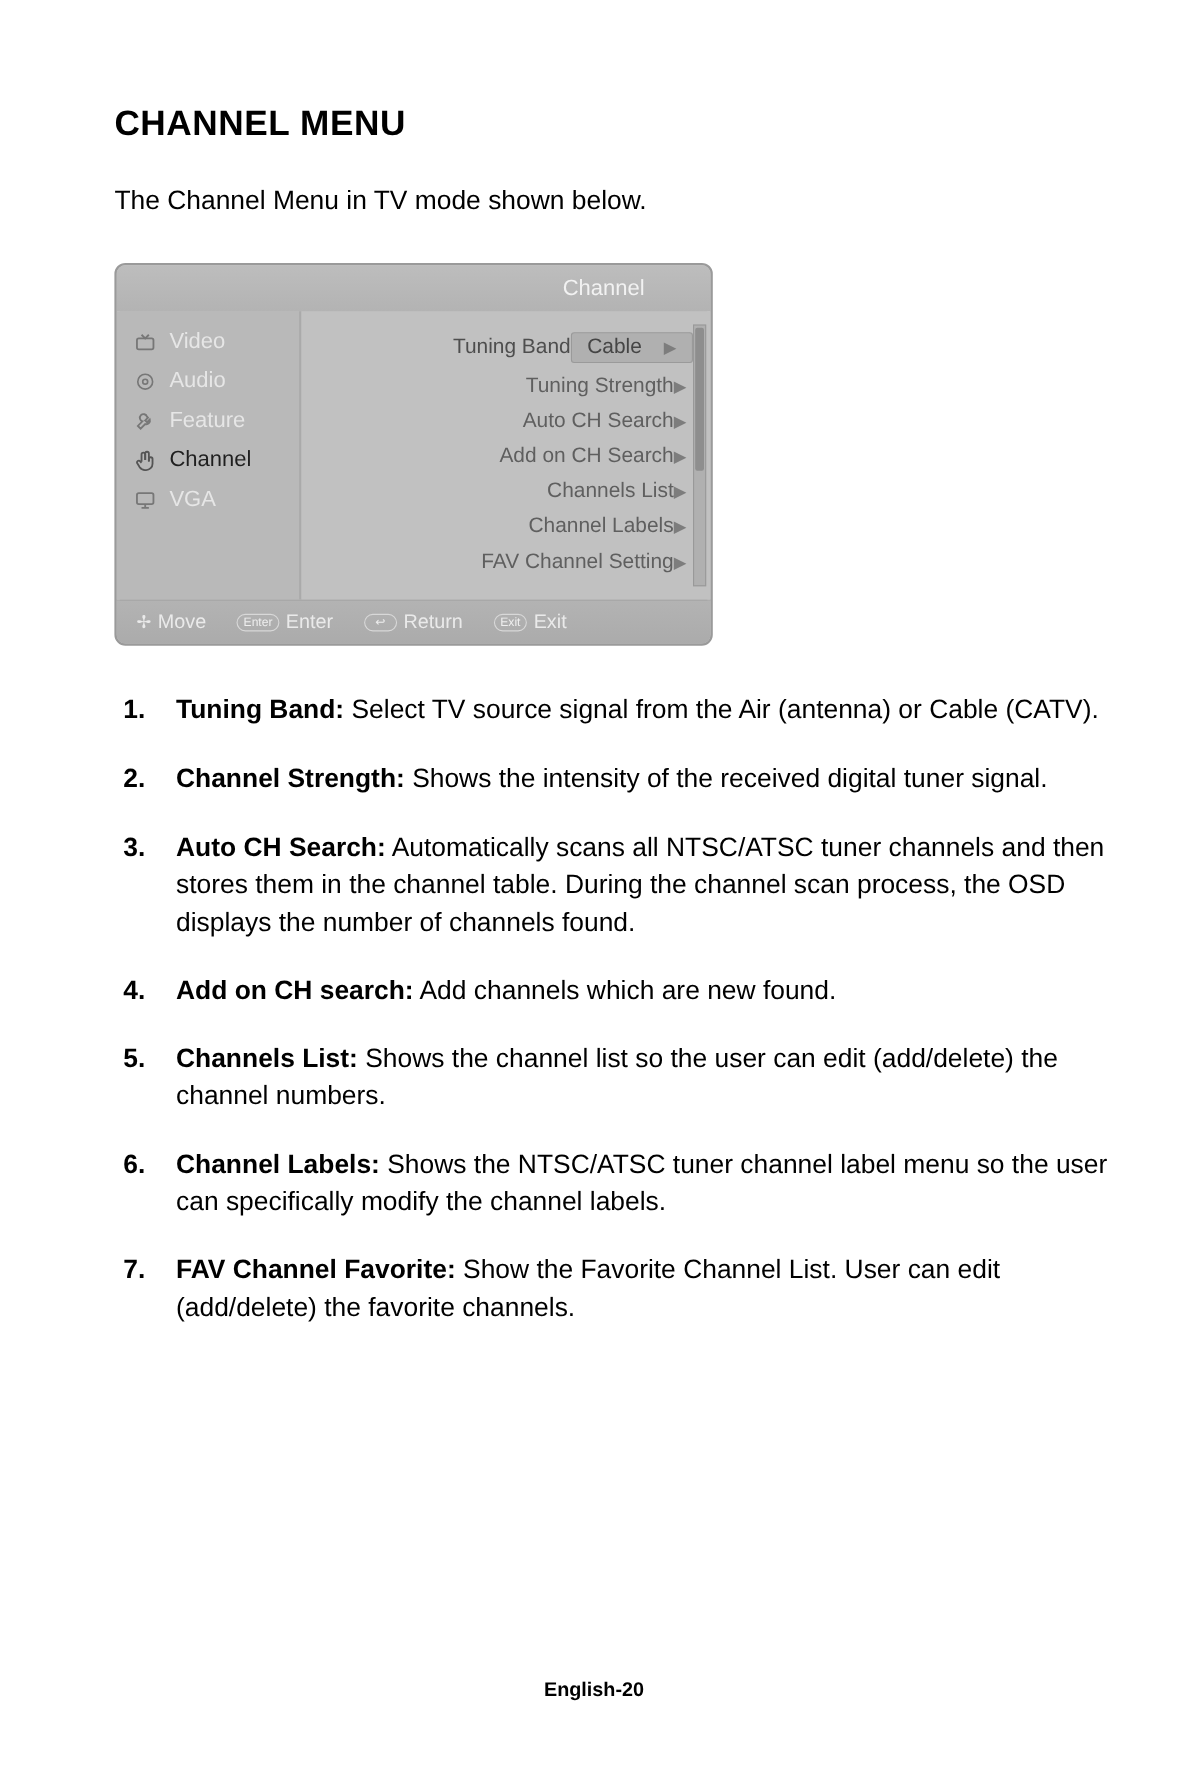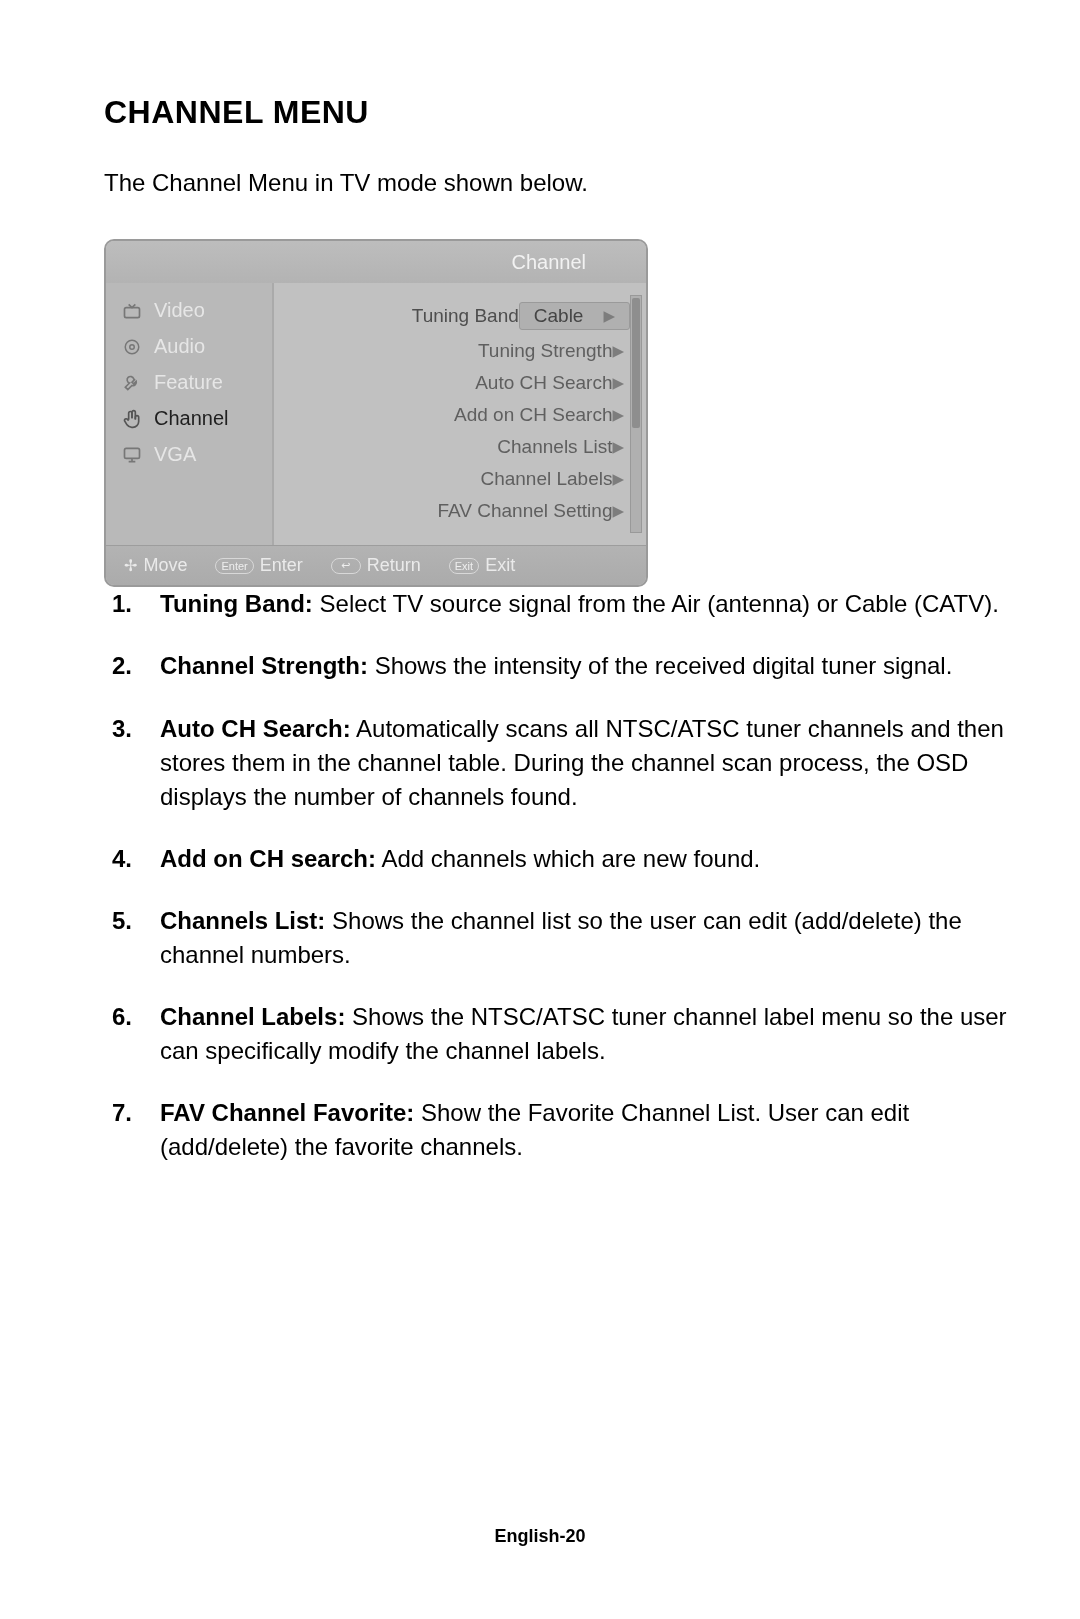--- a/index.html
+++ b/index.html
@@ -25,21 +25,21 @@
   .osd-row .valbox { display: flex; align-items: center; gap: 20px; background: #b0b0b0; border: 1px solid #9a9a9a; border-radius: 3px; padding: 2px 8px 2px 14px; color: #454545; }
   .osd-scrollbar { position: absolute; right: 4px; top: 12px; bottom: 12px; width: 12px; background: #b0b0b0; border: 1px solid #999; }
   .osd-scrollbar .thumb { position: absolute; left: 1px; right: 1px; top: 2px; height: 55%; background: #8e8e8e; border-radius: 2px; }
 
   .osd-footer { height: 40px; display: flex; align-items: center; gap: 28px; padding: 0 18px; background: linear-gradient(#b3b3b3,#ababab); color: #eaeaea; font-size: 18px; border-top: 1px solid #9d9d9d; }
   .osd-footer .hint { display: inline-flex; align-items: center; gap: 6px; }
   .osd-footer .key { display: inline-flex; align-items: center; justify-content: center; border: 1px solid #d8d8d8; border-radius: 8px; font-size: 11px; padding: 1px 5px; min-width: 30px; height: 16px; color: #eee; }
   .osd-footer .dpad { font-size: 16px; }
 
   
-  ol.items { list-style: none; counter-reset: li; }
+  ol.items { list-style: none; margin-top: 42px; counter-reset: li; }
   ol.items > li { counter-increment: li; font-size: 24px; line-height: 1.42; margin-bottom: 28px; padding-left: 56px; position: relative; }
   ol.items > li::before { content: counter(li) "."; position: absolute; left: 8px; top: 0; font-weight: bold; }
   ol.items > li .term { font-weight: bold; }
 
   .pagefoot { position: absolute; left: 0; right: 0; bottom: 72px; text-align: center; font-weight: bold; font-size: 18px; }
 </style>
 </head>
 <body>
 
 <div class="page">

